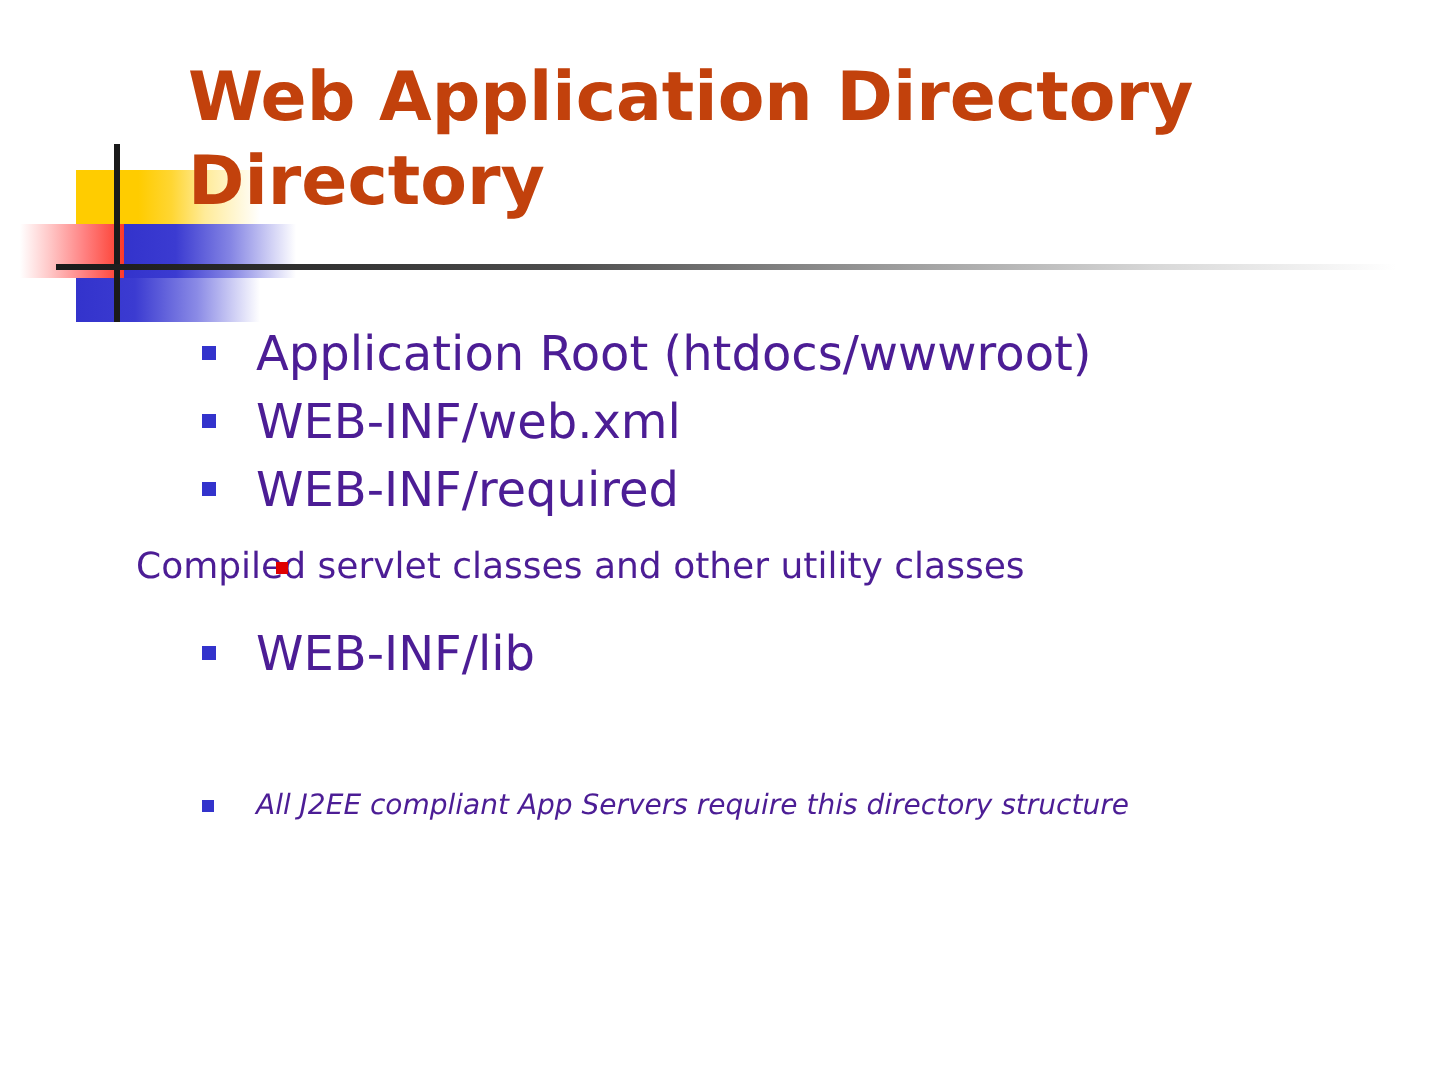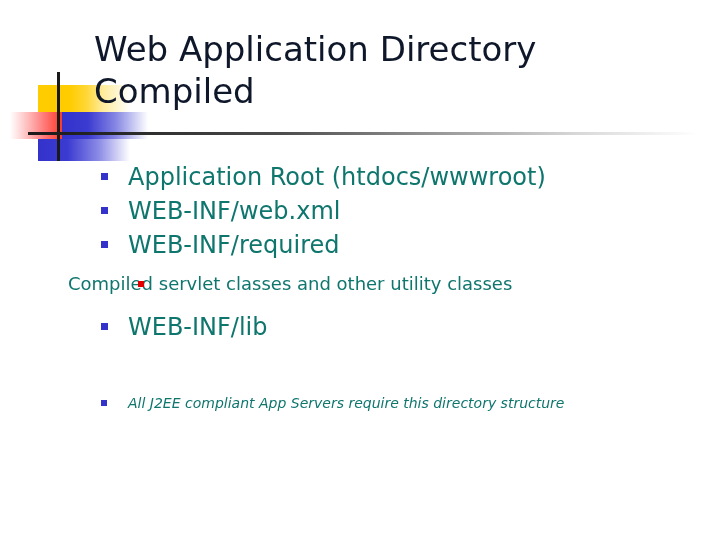--- a/index.html
+++ b/index.html
@@ -91,22 +91,22 @@
   }
 
   
   .title {
     position: absolute;
     left: 94px;
     top: 28px;
     width: 600px;
     font-size: 34px;
     line-height: 42px;
-    font-weight: 400;
-    color: #0f172a;
+    font-weight: 700;
+    color: #c2410c;
     letter-spacing: 0px;
   }
 
   
   .body {
     position: absolute;
     left: 0;
     top: 160px;
     width: 720px;
   }
@@ -116,21 +116,21 @@
     display: block;
   }
 
   .bullet-row > .marker {
     position: absolute;
     display: block;
   }
 
   .bullet-row > .btext {
     display: block;
-    color: #0f766e;
+    color: #4c1d95;
     white-space: nowrap;
   }
 
   
   .lvl1 {
     padding-left: 128px;
     min-height: 34px;
   }
   .lvl1 > .marker {
     left: 101px;
@@ -192,21 +192,21 @@
     <div class="deco-yellow"></div>
     <div class="deco-red"></div>
     <div class="deco-blue-a"></div>
     <div class="deco-blue-b"></div>
     <div class="deco-vline"></div>
   </div>
   <div class="deco-hline"></div>
 
   <div class="title">
     <div>Web Application Directory</div>
-    <div>Compiled</div>
+    <div>Directory</div>
   </div>
 
   <div class="body">
 
     <div class="bullet-row lvl1">
       <span class="marker"></span>
       <span class="btext">Application Root (htdocs/wwwroot)</span>
     </div>
 
     <div class="bullet-row lvl1">

